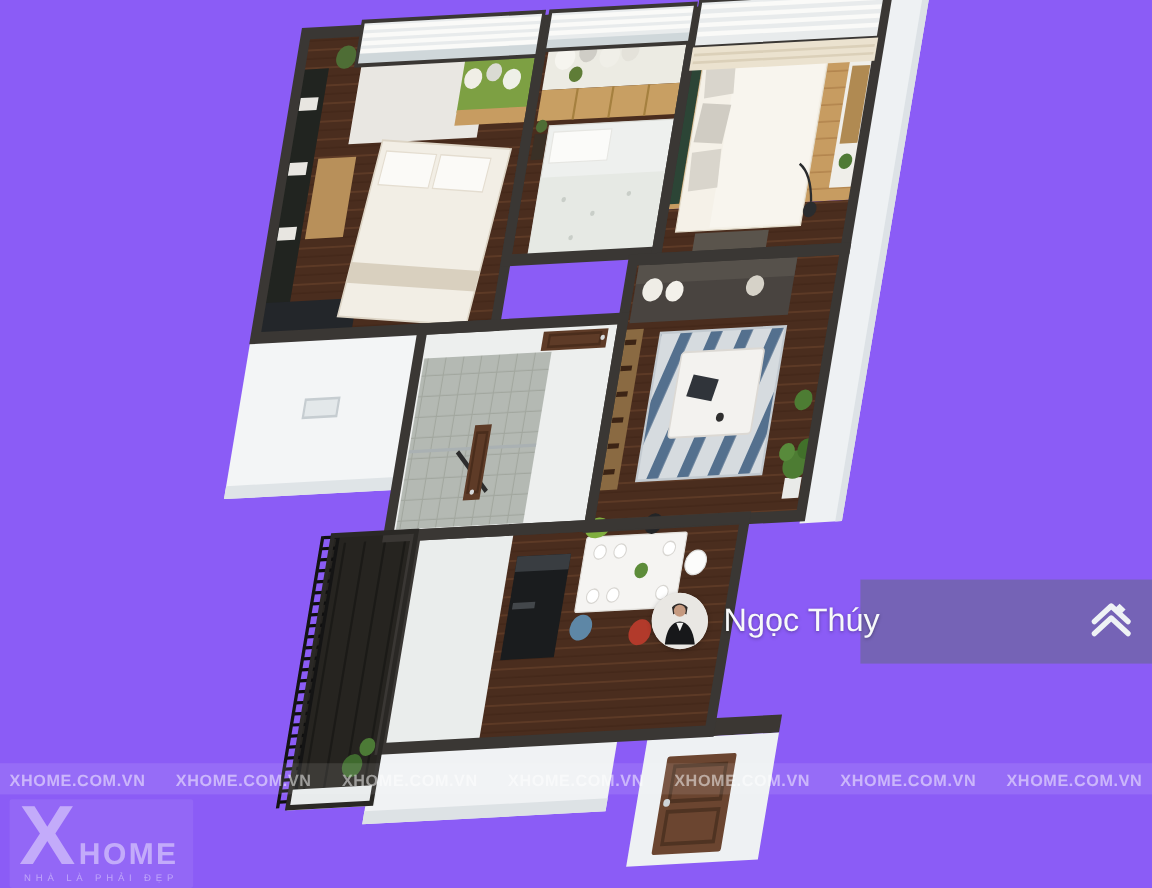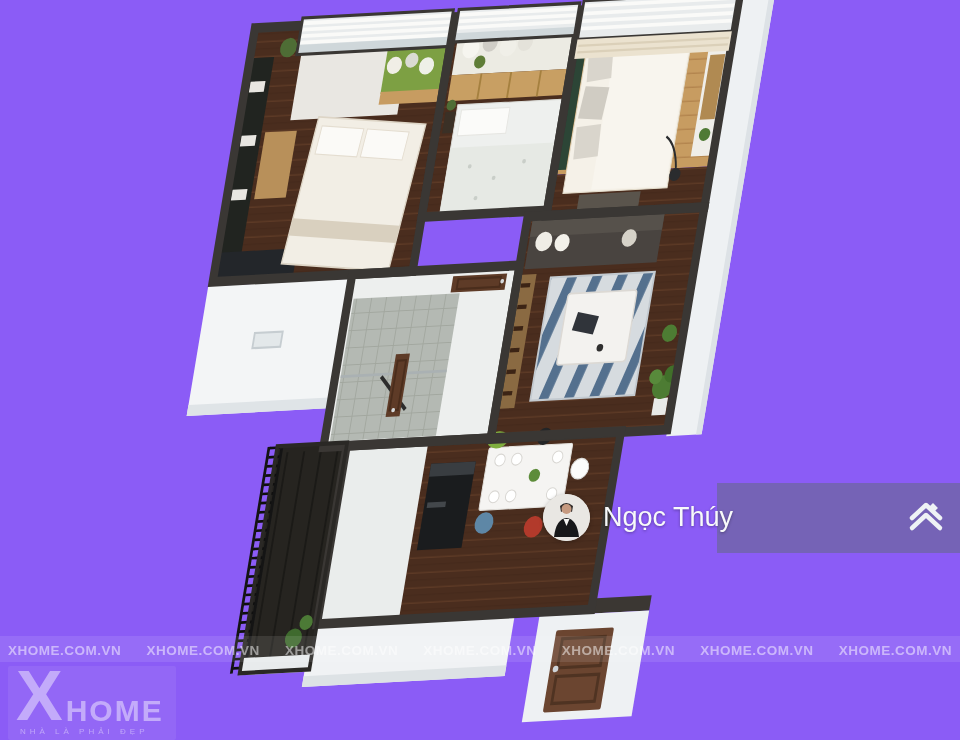--- a/index.html
+++ b/index.html
@@ -37,21 +37,21 @@
     font-size:13.5px;font-weight:700;letter-spacing:0.5px;
     color:rgba(255,255,255,0.50);white-space:nowrap;
   }
   
   .brand{
     position:absolute;left:8px;top:666px;padding:3px 12px 4px 8px;
     background:rgba(255,255,255,0.07);border-radius:2px;color:rgba(255,255,255,0.45);
   }
   .brand .row{display:flex;align-items:flex-end;line-height:1;}
   .brand .x{font-size:70px;font-weight:700;line-height:0.78;}
-  .brand .home{font-size:30px;font-weight:700;letter-spacing:2px;margin-left:3px;line-height:0.9;}
+  .brand .home{font-size:25px;font-weight:700;letter-spacing:2px;margin-left:3px;line-height:0.9;}
   .brand .tagline{
     display:block;font-size:8px;letter-spacing:4px;margin-top:3px;margin-left:4px;
     color:rgba(255,255,255,0.40);white-space:nowrap;
   }
   .home-icon{display:block;}
 </style>
 </head>
 <body>
 
 <div class="stage">

